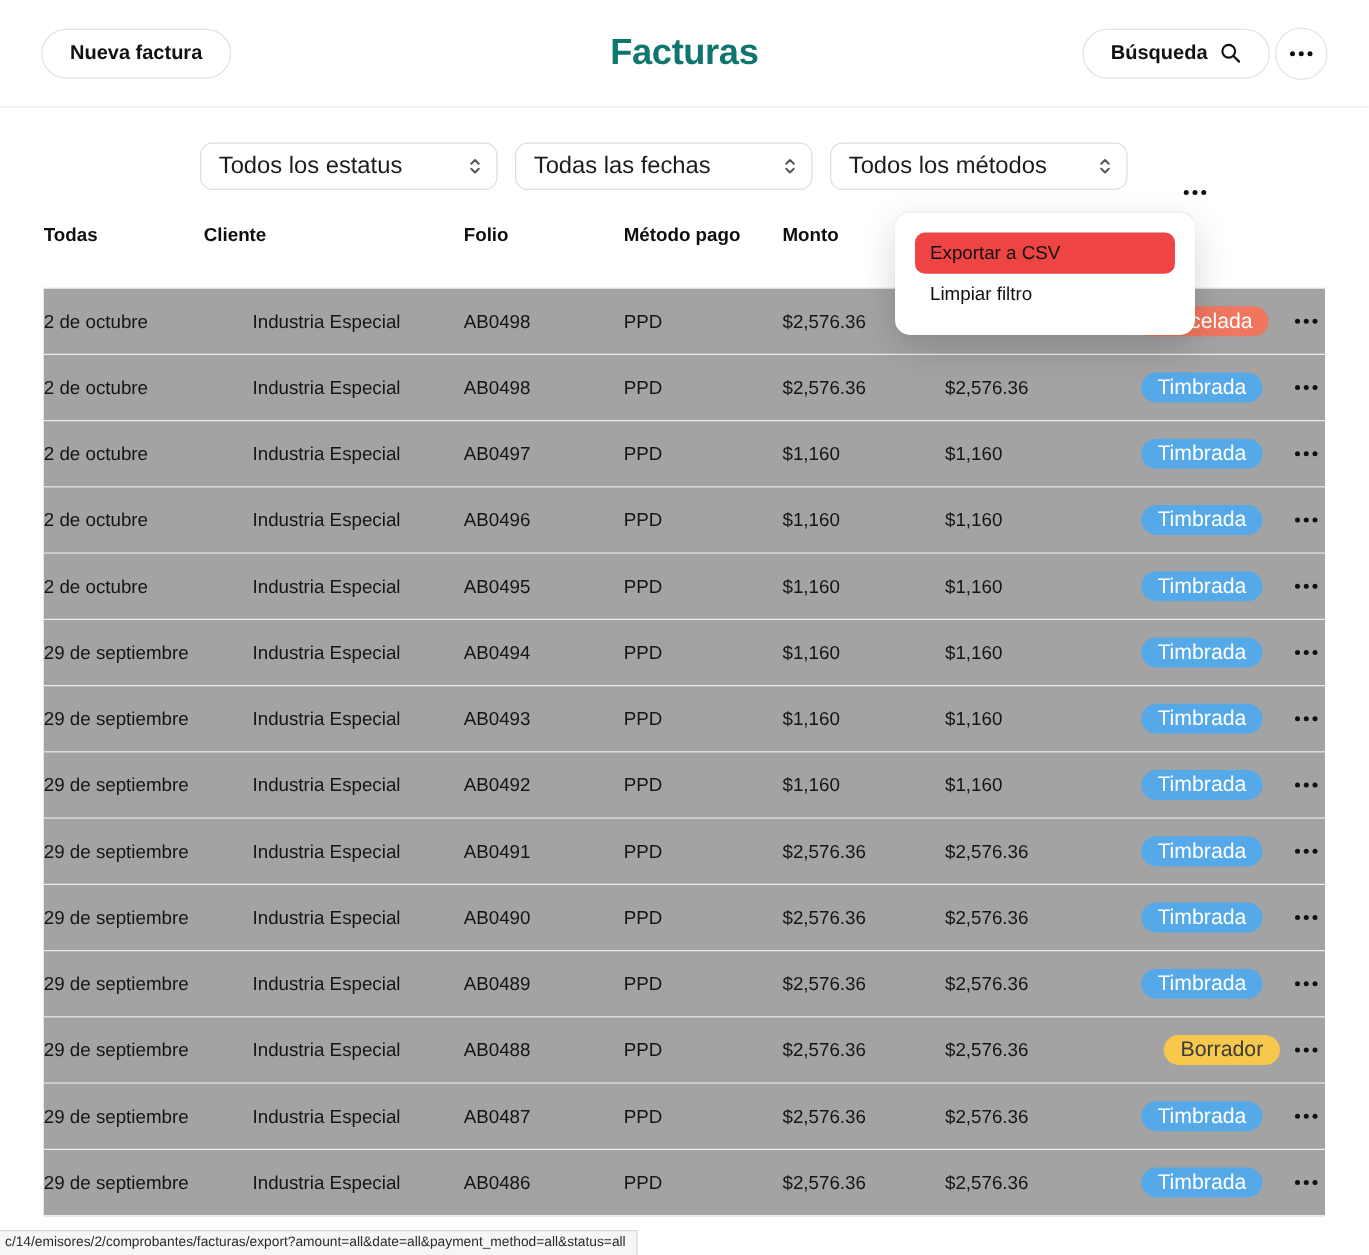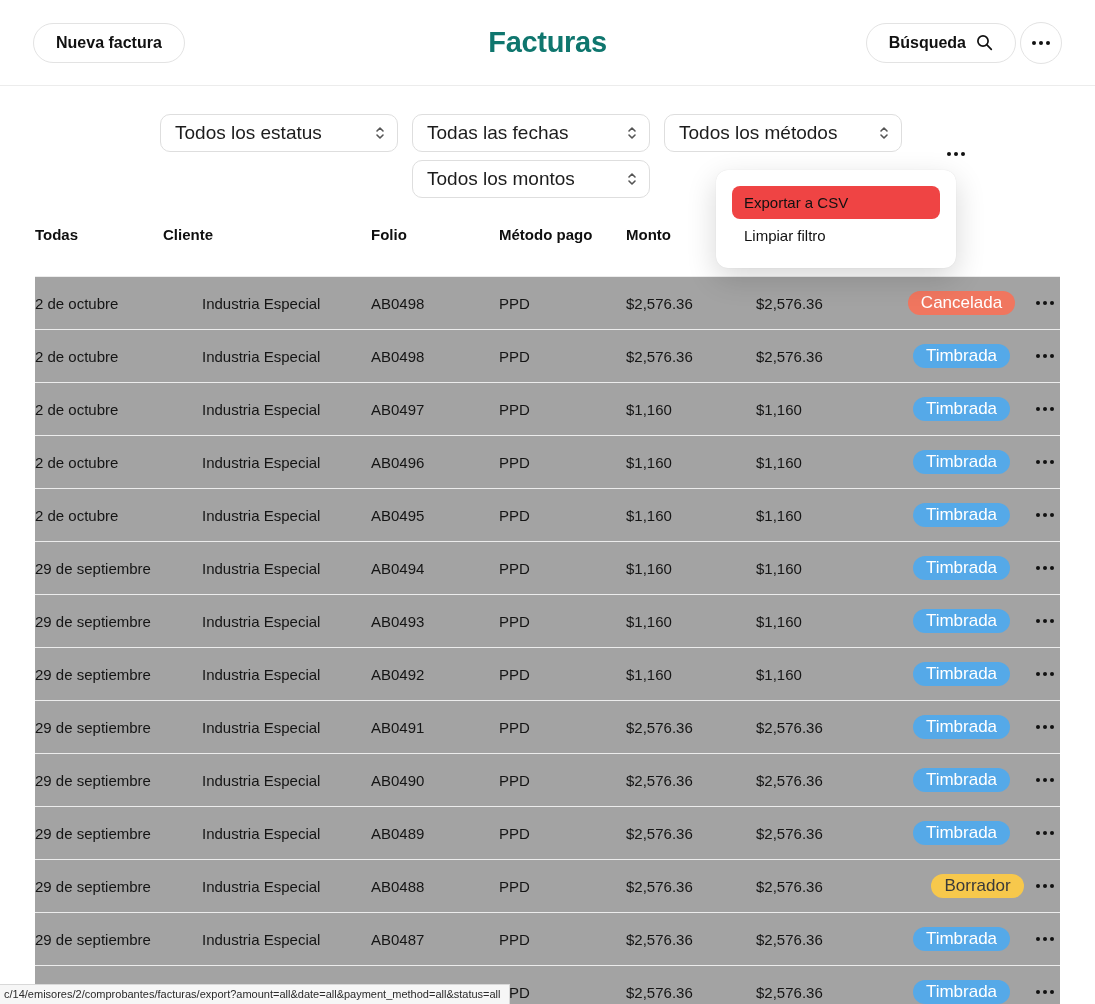--- a/index.html
+++ b/index.html
@@ -197,29 +197,20 @@
       </svg>
     </div>
     <div class="select">
       <span>Todos los métodos</span>
       <svg width="10" height="16" viewBox="0 0 10 16" aria-hidden="true">
         <path d="M2 6 L5 3 L8 6" fill="none" stroke="#555" stroke-width="1.6" stroke-linecap="round" stroke-linejoin="round"></path>
         <path d="M2 10 L5 13 L8 10" fill="none" stroke="#555" stroke-width="1.6" stroke-linecap="round" stroke-linejoin="round"></path>
       </svg>
     </div>
   </div>
-  <div class="filter-row">
-    <div class="select">
-      <span>Todos los montos</span>
-      <svg width="10" height="16" viewBox="0 0 10 16" aria-hidden="true">
-        <path d="M2 6 L5 3 L8 6" fill="none" stroke="#555" stroke-width="1.6" stroke-linecap="round" stroke-linejoin="round"></path>
-        <path d="M2 10 L5 13 L8 10" fill="none" stroke="#555" stroke-width="1.6" stroke-linecap="round" stroke-linejoin="round"></path>
-      </svg>
-    </div>
-  </div>
   <button class="filters-more" aria-label="filter actions">
     <span class="dot"></span>
     <span class="dot"></span>
     <span class="dot"></span>
   </button>
 </section>
 
 <div class="context-menu">
   <div class="menu-item highlighted">Exportar a CSV</div>
   <div class="menu-item">Limpiar filtro</div>

